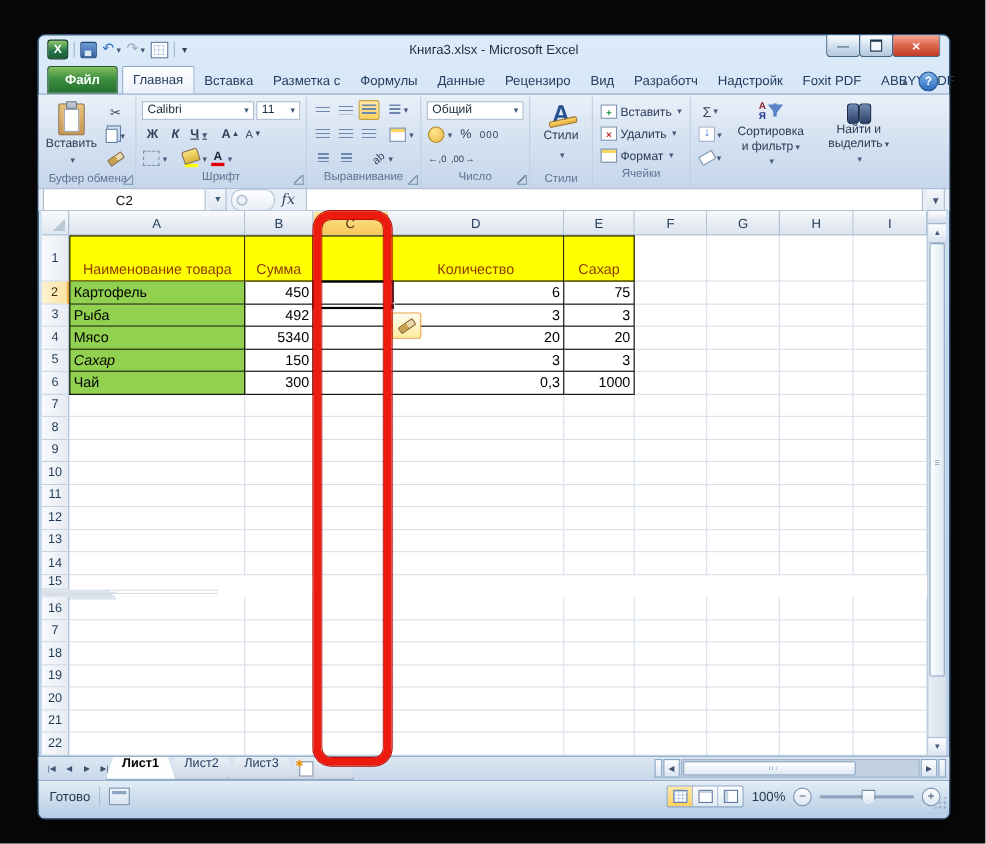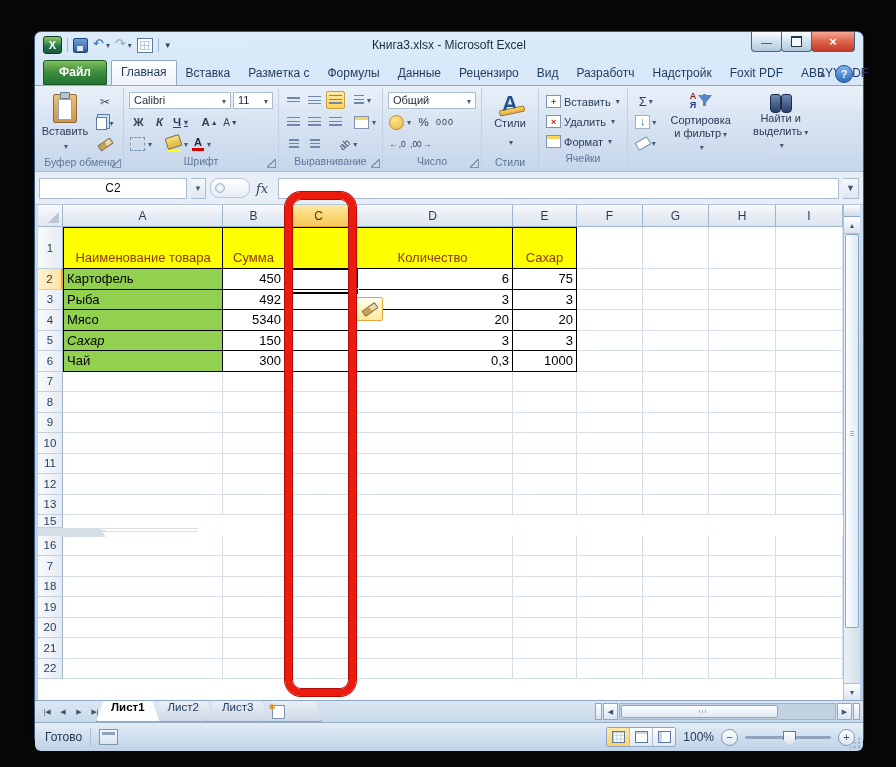--- a/index.html
+++ b/index.html
@@ -73,21 +73,21 @@
   .sorticon .az{position:absolute;left:0;top:0;font-size:9px;font-weight:bold;line-height:9px;color:#8d1f1f;text-align:center}
   .sorticon .az span{display:block;color:#1f3b8d}
   .funnel{position:absolute;right:0;top:3px;width:0;height:0;border-left:7px solid transparent;border-right:7px solid transparent;border-top:9px solid #5b84c4}
   .funnel::after{content:"";position:absolute;left:-1.5px;top:-10px;width:3px;height:12px;background:#5b84c4}
   .binoc{position:relative;width:24px;height:18px;margin-top:2px}
   .binoc::before,.binoc::after{content:"";position:absolute;top:0;width:9px;height:17px;background:linear-gradient(#6e88b5,#2b3f66);border:1px solid #1c2c4a;border-radius:3px 3px 4px 4px}
   .binoc::before{left:1px}.binoc::after{right:1px}
   .eraser{width:12px;height:7px;background:#fff;border:1px solid #7e94b0;border-radius:1px;transform:rotate(-30deg)}
   .filldn{color:#2d6bbf;font-weight:bold;font-size:11px;border:1px solid #9fb2ca;width:13px;height:12px;line-height:11px;text-align:center;background:#fff}
   
-  .fbar{height:33px;background:#e7eef7;border-bottom:1px solid #b8c6dc;display:flex;align-items:center;padding:0 4px;gap:4px;box-sizing:border-box}
+  .fbar{height:20px;background:#e7eef7;border-bottom:1px solid #b8c6dc;display:flex;align-items:center;padding:0 4px;gap:4px;box-sizing:border-box}
   .namebox{width:146px;height:19px;background:#fff;border:1px solid #abbccf;font-size:12px;color:#111;display:flex;align-items:center;justify-content:center}
   .namedd{width:14px;height:19px;background:linear-gradient(#f5f8fb,#dfe7f0);border:1px solid #abbccf;border-left:none;display:flex;align-items:center;justify-content:center;font-size:8px;color:#44597a}
   .fxpill{width:34px;height:18px;border:1px solid #b6c4d6;border-radius:9px;background:linear-gradient(#fff,#e8eef6);display:flex;align-items:center;padding-left:4px}
   .fxdot{width:8px;height:8px;border-radius:50%;background:radial-gradient(#fefefe,#c9d6e4);border:1px solid #9fb2ca}
   .fx{font-family:"DejaVu Serif",serif;font-style:italic;font-size:13px;color:#3a4a5c;margin:0 6px 0 2px}
   .ffield{flex:1;height:19px;background:#fff;border:1px solid #abbccf;font-size:12px;display:flex;align-items:center;padding:0 4px;color:#111}
   .fchev{width:15px;height:19px;display:flex;align-items:center;justify-content:center;font-size:9px;color:#44597a;background:linear-gradient(#f5f8fb,#dfe7f0);border:1px solid #abbccf;border-left:none}
   
   .gridwrap{position:relative;margin:0 3px;height:495px;background:#fff;overflow:hidden}
   .gcontent{position:absolute;left:0;top:0;right:17px;bottom:0}
@@ -591,20 +591,32 @@
             <div class="cell" style="width: 160px;"></div>
             <div class="cell" style="width: 62px;"></div>
             <div class="cell" style="width: 68px;"></div>
             <div class="cell" style="width: 160px;"></div>
             <div class="cell" style="width: 64px;"></div>
             <div class="cell" style="width: 66px;"></div>
             <div class="cell" style="width: 66px;"></div>
             <div class="cell" style="width: 67px;"></div>
             <div class="cell" style="width: 67px;"></div>
           </div>
+          <div class="grow" style="height: 20.5px;">
+            <div class="rh">14</div>
+            <div class="cell" style="width: 160px;"></div>
+            <div class="cell" style="width: 62px;"></div>
+            <div class="cell" style="width: 68px;"></div>
+            <div class="cell" style="width: 160px;"></div>
+            <div class="cell" style="width: 64px;"></div>
+            <div class="cell" style="width: 66px;"></div>
+            <div class="cell" style="width: 66px;"></div>
+            <div class="cell" style="width: 67px;"></div>
+            <div class="cell" style="width: 67px;"></div>
+          </div>
           <div class="grow" style="height: 20.5px; flex-direction: column;">
             <div class="rh">15</div>
             <div class="cell" style="width: 160px;"></div>
             <div class="cell" style="width: 62px;"></div>
             <div class="cell" style="width: 68px;"></div>
             <div class="cell" style="width: 160px;"></div>
             <div class="cell" style="width: 64px;"></div>
             <div class="cell" style="width: 66px;"></div>
             <div class="cell" style="width: 66px;"></div>
             <div class="cell" style="width: 67px;"></div>

